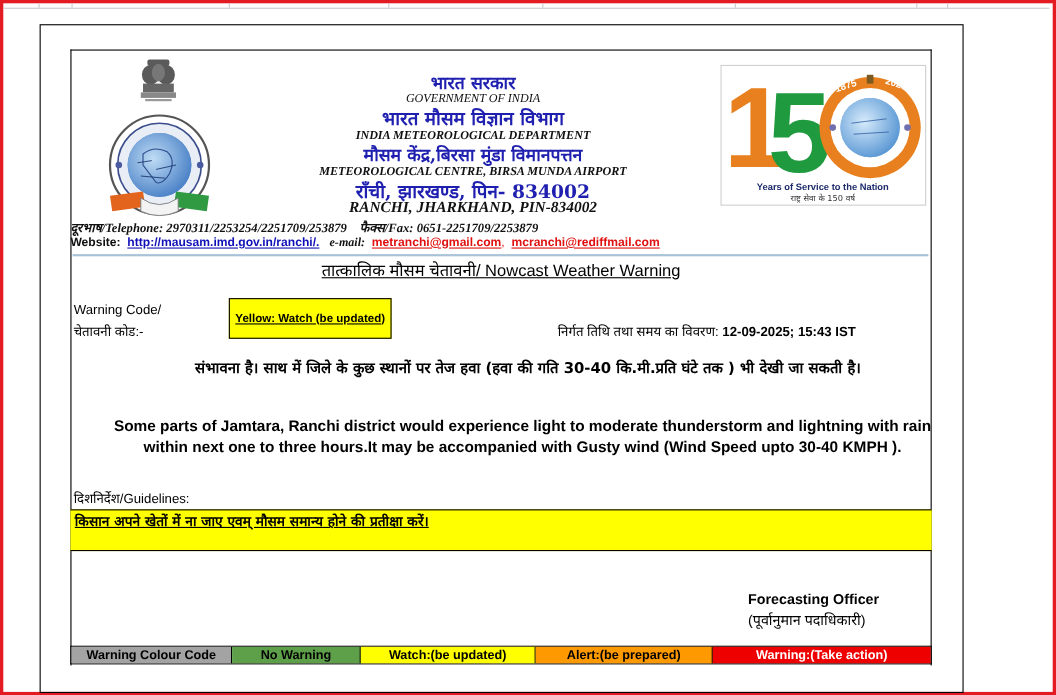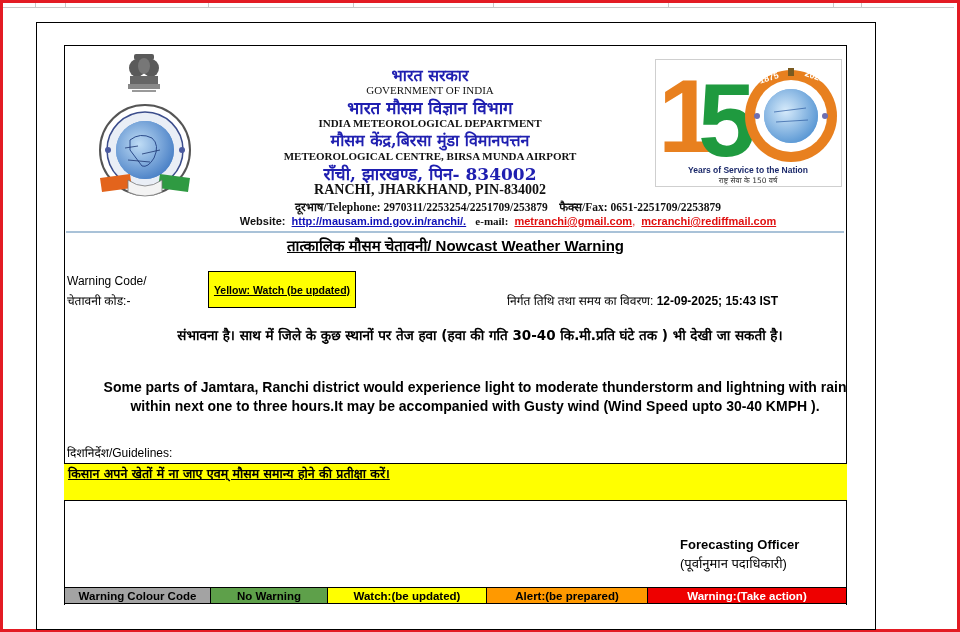--- a/index.html
+++ b/index.html
@@ -27,28 +27,28 @@
     border-left: 1px solid #000; border-right: 1px solid #000; border-top: 1px solid #000;
     box-sizing: border-box;
   }
   .logo-left { position: absolute; left: 90px; top: 50px; width: 110px; height: 150px; }
   .logo-right {
     position: absolute; left: 655px; top: 59px; width: 185px; height: 126px;
     border: 1px solid #cfcfcf; background: #fff;
   }
   .hdr { position: absolute; left: 210px; width: 440px; text-align: center; white-space: nowrap; }
   .hi-blue { color: #1f1fb0; font-family: "DejaVu Serif", serif; font-weight: bold; }
-  .en-serif { color: #111; font-family: "Liberation Serif", serif; font-weight: bold; }
-  .contact-line { position: absolute; left: 64px; width: 888px; text-align: center; white-space: nowrap; }
+  .en-serif { color: #111; font-family: "Liberation Serif", serif; font-weight: bold; font-style: italic; }
+  .contact-line { position: absolute; left: 64px; width: 888px; white-space: nowrap; }
   .link { color: #1010b8; text-decoration: underline; font-family: "Liberation Sans", sans-serif; font-weight: bold; }
   .mail { color: #e01010; text-decoration: underline; font-family: "Liberation Sans", sans-serif; font-weight: bold; }
   .rule-blue { position: absolute; left: 66px; top: 231px; width: 778px; height: 0; border-top: 2px solid #a9c2d8; }
   .title-line {
     position: absolute; left: 64px; width: 783px; top: 235px; text-align: center;
-    font-weight: bold; font-size: 15px; text-decoration: underline; color: #000;
+    font-weight: normal; font-size: 15px; text-decoration: underline; color: #000;
   }
   .label { position: absolute; font-size: 12px; color: #000; }
   .code-box {
     position: absolute; left: 208px; top: 271px; width: 148px; height: 37px;
     background: #ffff00; border: 1px solid #000; box-sizing: border-box;
     display: flex; align-items: center; justify-content: center;
     font-size: 10.5px; font-weight: bold; text-decoration: underline; color: #000;
   }
   .issued { position: absolute; left: 507px; top: 292px; font-size: 12px; white-space: nowrap; }
   .issued b { font-size: 12px; }

